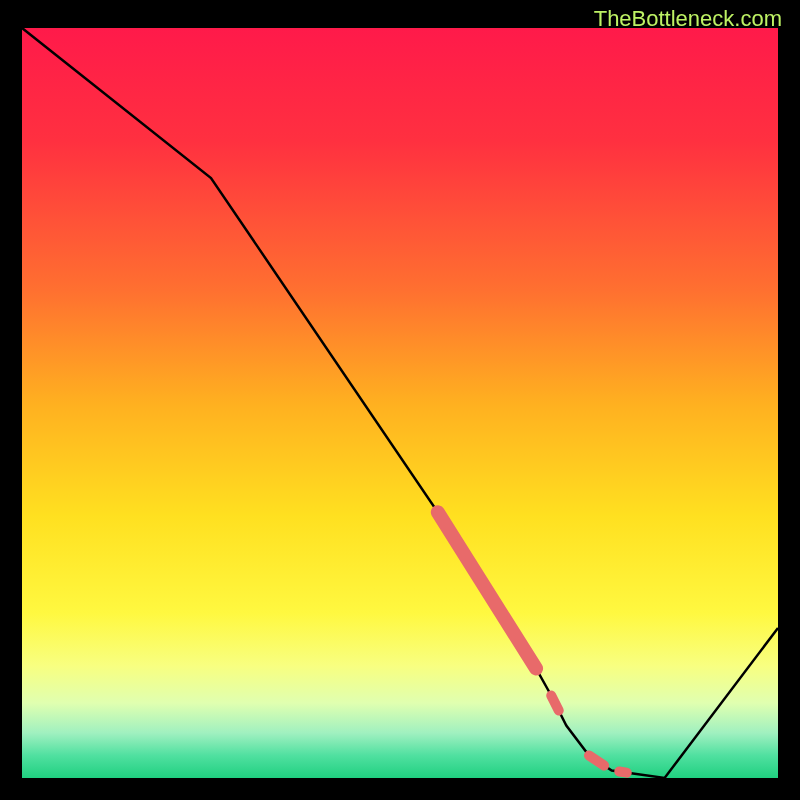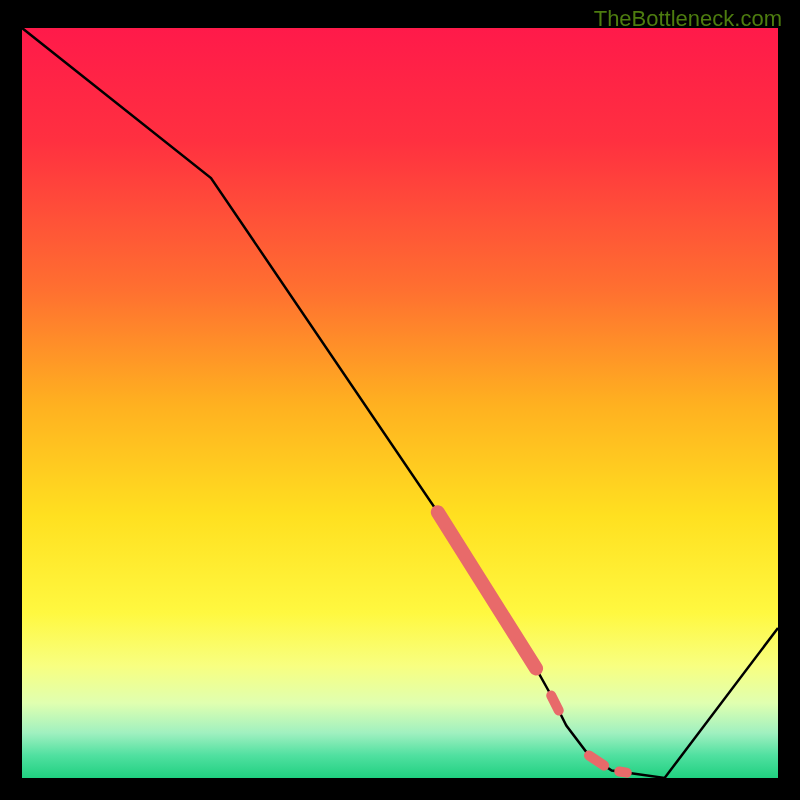--- a/index.html
+++ b/index.html
@@ -15,21 +15,21 @@
     position: absolute;
     top: 0;
     left: 0;
     width: 800px;
     height: 800px;
   }
   .watermark {
     position: absolute;
     top: 6px;
     right: 18px;
-    color: #4d7c0f;
+    color: #bef264;
     font-size: 22px;
     font-weight: 500;
     z-index: 10;
   }
   svg {
     display: block;
   }
 </style>
 </head>
 <body>

